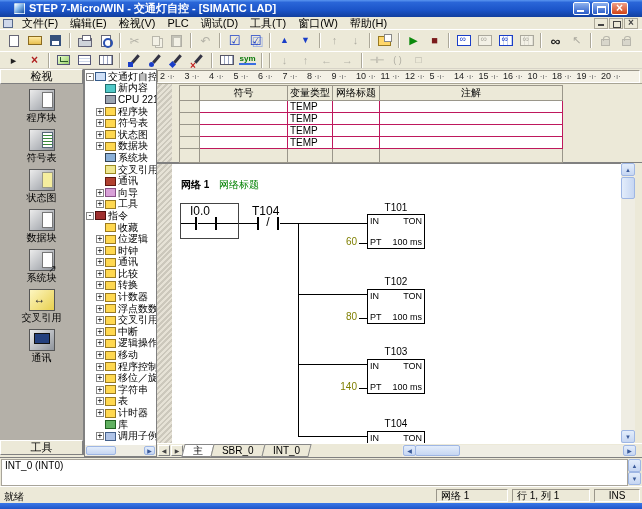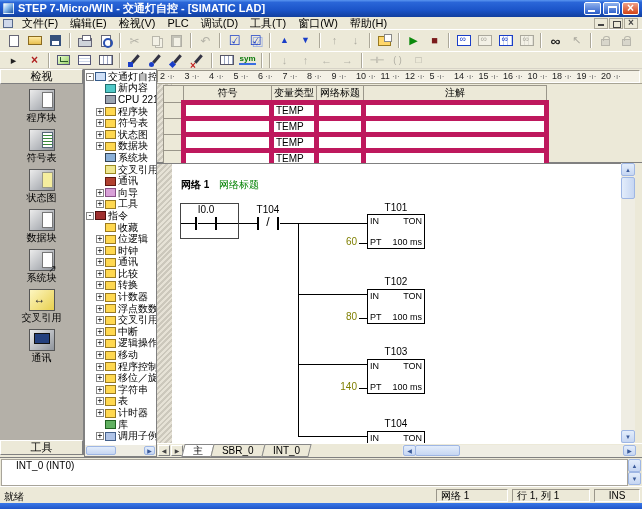--- a/index.html
+++ b/index.html
@@ -1,20 +1,20 @@
 <!DOCTYPE html>
 <html><head>
 <meta charset="utf-8">
 <style>
 *{box-sizing:border-box;margin:0;padding:0}
 html,body{width:642px;height:509px;overflow:hidden}
 body{position:relative;background:#ECE9D8;font-family:"Liberation Sans","DejaVu Sans",sans-serif;font-size:11px;color:#000}
 
 
-.titlebar{position:absolute;left:0;top:0;width:642px;height:17px;display:flex;align-items:center;padding:0 3px;
+.titlebar{position:absolute;left:0;top:0;width:642px;height:17px;display:flex;align-items:center;padding:0 14px;
  background:linear-gradient(180deg,#5a96f0 0%,#2a66d8 14%,#1b54c8 60%,#123f9e 100%);color:#fff;font-weight:bold;font-size:11px;white-space:nowrap}
 .app-icon{width:11px;height:11px;flex:none;margin-right:4px;background:linear-gradient(135deg,#fff,#8ec0f0 40%,#1a50a0);border:1px solid rgba(255,255,255,.5)}
 .tb-controls{margin-left:auto;display:flex;gap:2px}
 .tbn{width:17px;height:13px;border:1px solid #fff;border-radius:2px;background:linear-gradient(180deg,#8fb2ee,#2a5cc8);position:relative}
 .tbn.close{background:linear-gradient(180deg,#f0a088,#d24215)}
 .tbn.min::after{content:"";position:absolute;left:3px;bottom:2px;width:7px;height:2px;background:#fff}
 .tbn.rest::after{content:"";position:absolute;left:4px;top:3px;width:7px;height:5px;border:1px solid #fff;border-top-width:2px}
 .tbn.close::after{content:"\00d7";position:absolute;left:0;right:0;top:-2px;text-align:center;color:#fff;font-size:12px;font-weight:bold}
 
 
@@ -133,39 +133,39 @@
 
 
 .ruler{position:absolute;left:157px;top:69px;width:485px;height:15px;background:#ECE9D8;display:flex;align-items:center;border-bottom:1px solid #a8a494}
 .ruler-strip{display:flex;height:13px;align-items:center;background:#F4F1E6;border:1px solid;border-color:#9a968a #fff #fff #9a968a;padding-left:2px;width:483px}
 .rcell{width:24.5px;font-size:9px;color:#222;flex:none;white-space:nowrap;overflow:hidden}
 .rcell::after{content:" \00b7 \0131 \00b7";color:#666;font-size:8px}
 
 
 .vtpane{position:absolute;left:157px;top:84px;width:485px;height:79px;background:#ECE9D8;border-bottom:1px solid #808080}
 .gutter{position:absolute;left:0;top:0;width:15px;height:100%;background:repeating-linear-gradient(135deg,#e6e2d6 0 2px,#ccc8bc 2px 4px)}
-table.vtable{position:absolute;left:6px;top:1px;border-collapse:collapse;table-layout:fixed;font-size:10px}
+table.vtable{position:absolute;left:22px;top:1px;border-collapse:collapse;table-layout:fixed;font-size:10px}
 .vtable col.c0{width:20px}.vtable col.c1{width:88px}.vtable col.c2{width:45px}.vtable col.c3{width:47px}.vtable col.c4{width:183px}
 .vtable th{background:#ECE9D8;border:1px solid #9a968a;font-weight:normal;height:12px;font-size:10px}
-.vtable td{background:#fff;border:5px solid #be185d;height:10px;padding:0 2px;overflow:hidden;white-space:nowrap}
+.vtable td{background:#fff;border:1px solid #be185d;height:10px;padding:0 2px;overflow:hidden;white-space:nowrap}
 .vtable td.rowsel{background:#ECE9D8;border:1px solid #9a968a}
 .vtable tr.vfiller td{background:#ECE9D8;height:14px;border:1px solid #9a968a}
 
 
 .ladder{position:absolute;left:157px;top:163px;width:464px;height:280px;background:#fff;overflow:hidden;border-top:1px solid #808080}
 .lgutter{position:absolute;left:0;top:0;width:15px;height:100%;background:repeating-linear-gradient(135deg,#e6e2d6 0 2px,#ccc8bc 2px 4px)}
 .banner{position:absolute;left:23px;width:373px;height:12px;background:#ECE9D8;border:1px solid #aaa696;font-size:9px;color:#008000;line-height:10px;padding-left:3px;overflow:hidden}
 .netlabel{position:absolute;left:24px;top:14px;font-size:10px;font-weight:bold}
 .nettitle{position:absolute;left:62px;top:14px;font-size:10px;color:#008000}
 .wire-h{position:absolute;height:1px;background:#000}
 .wire-v{position:absolute;width:1px;background:#000}
 .cbar{position:absolute;width:2px;height:13px;background:#000;top:53px}
 .ncslash{position:absolute;left:103px;top:51px;width:16px;text-align:center;font-size:12px}
 .ncslash::before{content:"/"}
-.claddr{position:absolute;top:40px;font-size:10px;text-align:center}
+.claddr{position:absolute;top:40px;font-size:12px;text-align:left}
 .selrect{position:absolute;left:23px;top:39px;width:59px;height:36px;border:1px solid #444}
 .tname{position:absolute;left:210px;width:58px;text-align:center;font-size:10px}
 .tblock{position:absolute;left:210px;width:58px;height:35px;border:1px solid #000;background:#fff}
 .tblock .tin{position:absolute;left:2px;top:1px;font-size:9px}
 .tblock .tton{position:absolute;right:2px;top:1px;font-size:9px}
 .tblock .tpt{position:absolute;left:2px;bottom:1px;font-size:9px}
 .tblock .tms{position:absolute;right:2px;bottom:1px;font-size:9px}
 .tval{position:absolute;left:175px;width:25px;text-align:right;font-size:10px;color:#7F7F00}
 
 
@@ -179,21 +179,21 @@
 .tabs{position:absolute;left:27px;top:0;display:flex;height:13px}
 .tab{height:13px;padding:0 9px;font-size:10px;line-height:12px;border:1px solid #888;background:#ECE9D8;margin-left:-1px;transform:skewX(-14deg)}
 .tab>span{display:inline-block;transform:skewX(14deg)}
 .tab.active{background:#fff}
 .hthumb{position:absolute;left:258px;top:1px;width:45px;height:11px;background:linear-gradient(180deg,#E3EDFB,#C6D6F2);border:1px solid #9EB6E4;border-radius:2px}
 .htrack{position:absolute;left:245px;top:1px;width:234px;height:12px;background:#EFEDE3}
 .habtn{position:absolute;top:1px;width:13px;height:11px;background:linear-gradient(180deg,#E3EDFB,#C6D6F2);border:1px solid #9EB6E4;border-radius:2px;color:#3a5a9a;font-size:6px;display:flex;align-items:center;justify-content:center}
 
 
 .output{position:absolute;left:0;top:457px;width:642px;height:29px;background:#ECE9D8;border-top:1px solid #808080}
-.outbox{position:absolute;left:1px;top:1px;width:627px;height:27px;background:#fff;border:1px solid #A8A49A;font-size:10px;line-height:12px;padding:0 14px;overflow:hidden}
+.outbox{position:absolute;left:1px;top:1px;width:627px;height:27px;background:#fff;border:1px solid #A8A49A;font-size:10px;line-height:12px;padding:0 3px;overflow:hidden}
 .outscroll{position:absolute;right:1px;top:1px;width:13px;height:27px}
 .outscroll .sbtn{width:13px;height:13px}
 
 
 .statusbar{position:absolute;left:0;top:486px;width:642px;height:17px;background:#ECE9D8;border-top:1px solid #fff;font-size:10px}
 .st-ready{position:absolute;left:4px;top:3px}
 .stpanel{position:absolute;top:2px;height:13px;border:1px solid;border-color:#9a968a #fff #fff #9a968a;padding:0 4px;line-height:12px;overflow:hidden}
 .bottombar{position:absolute;left:0;top:503px;width:642px;height:6px;background:linear-gradient(180deg,#3a78e8,#1f55c8)}
 </style>
 </head>

